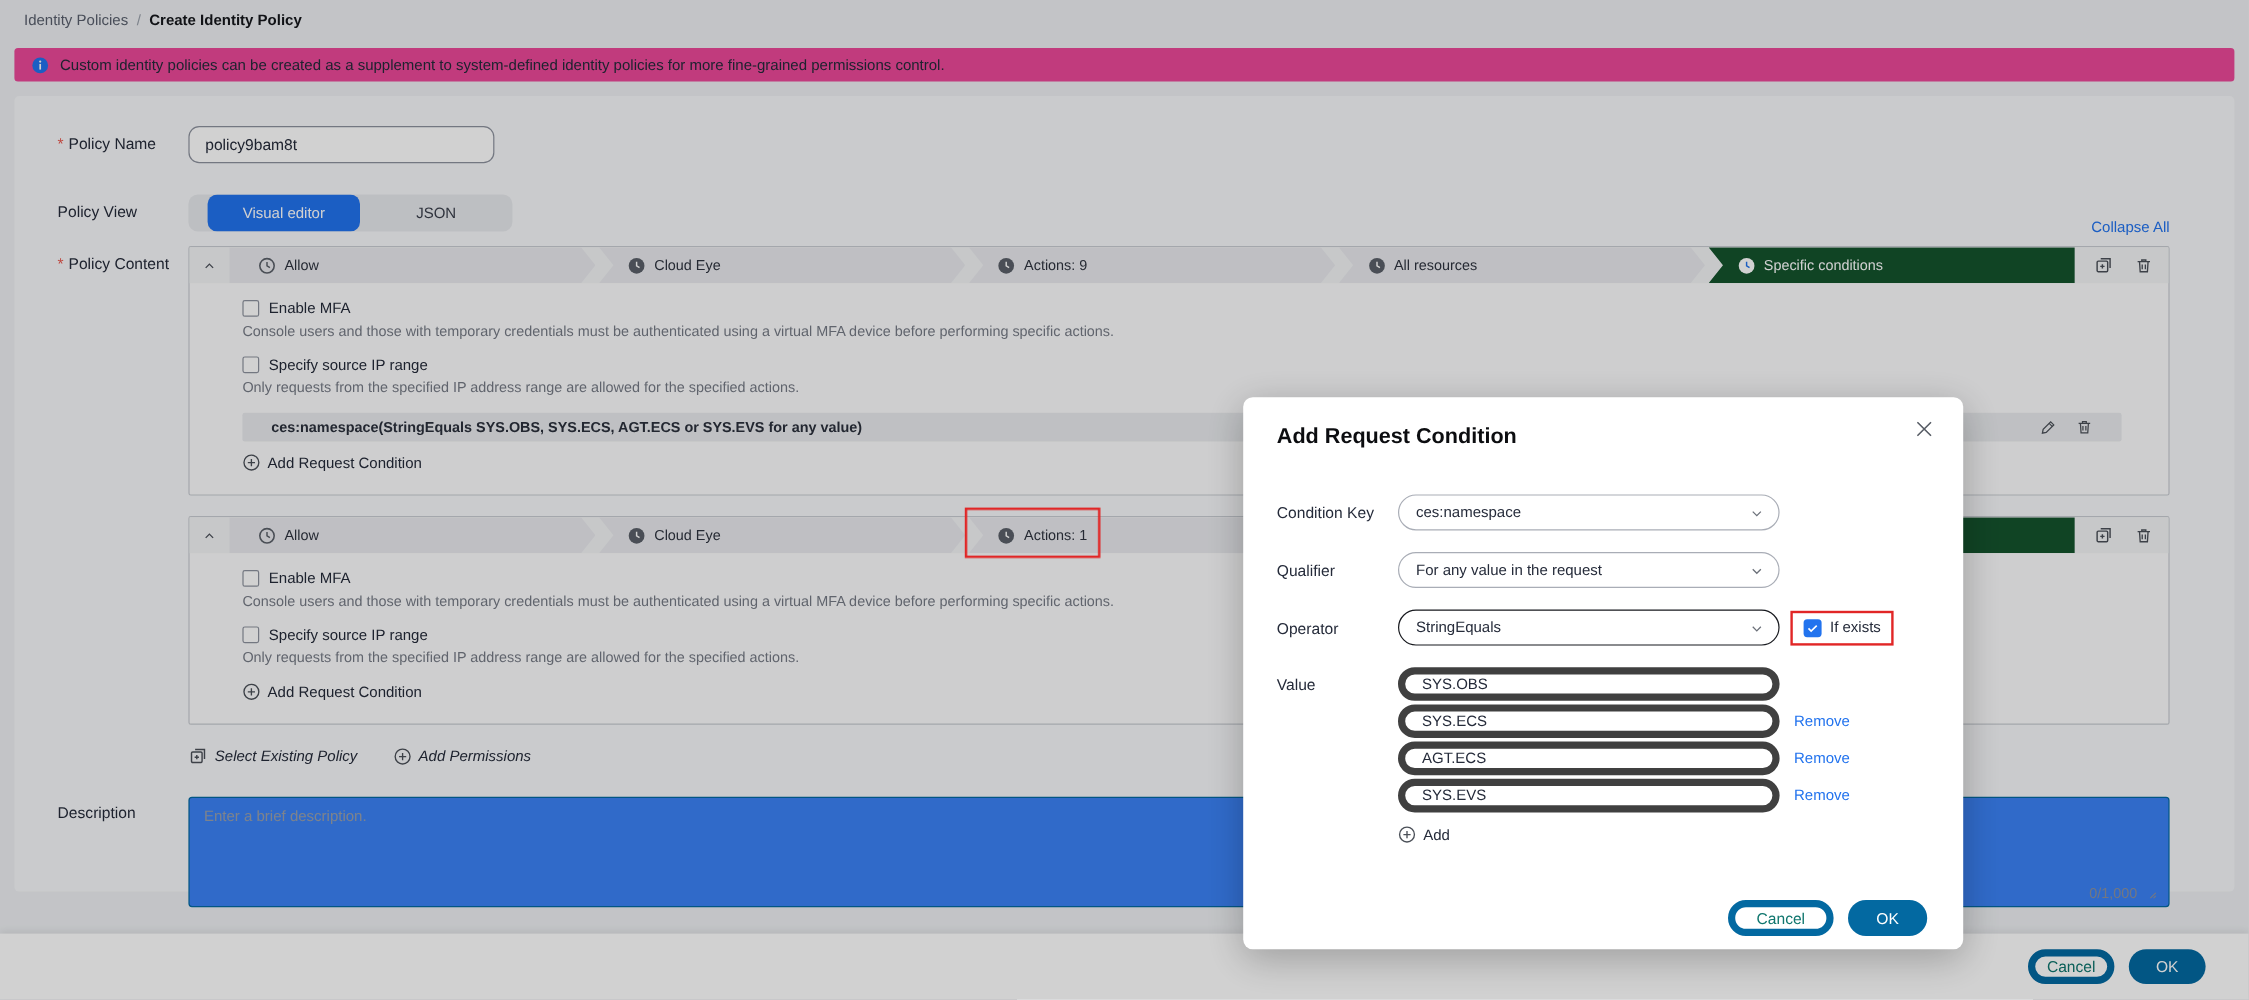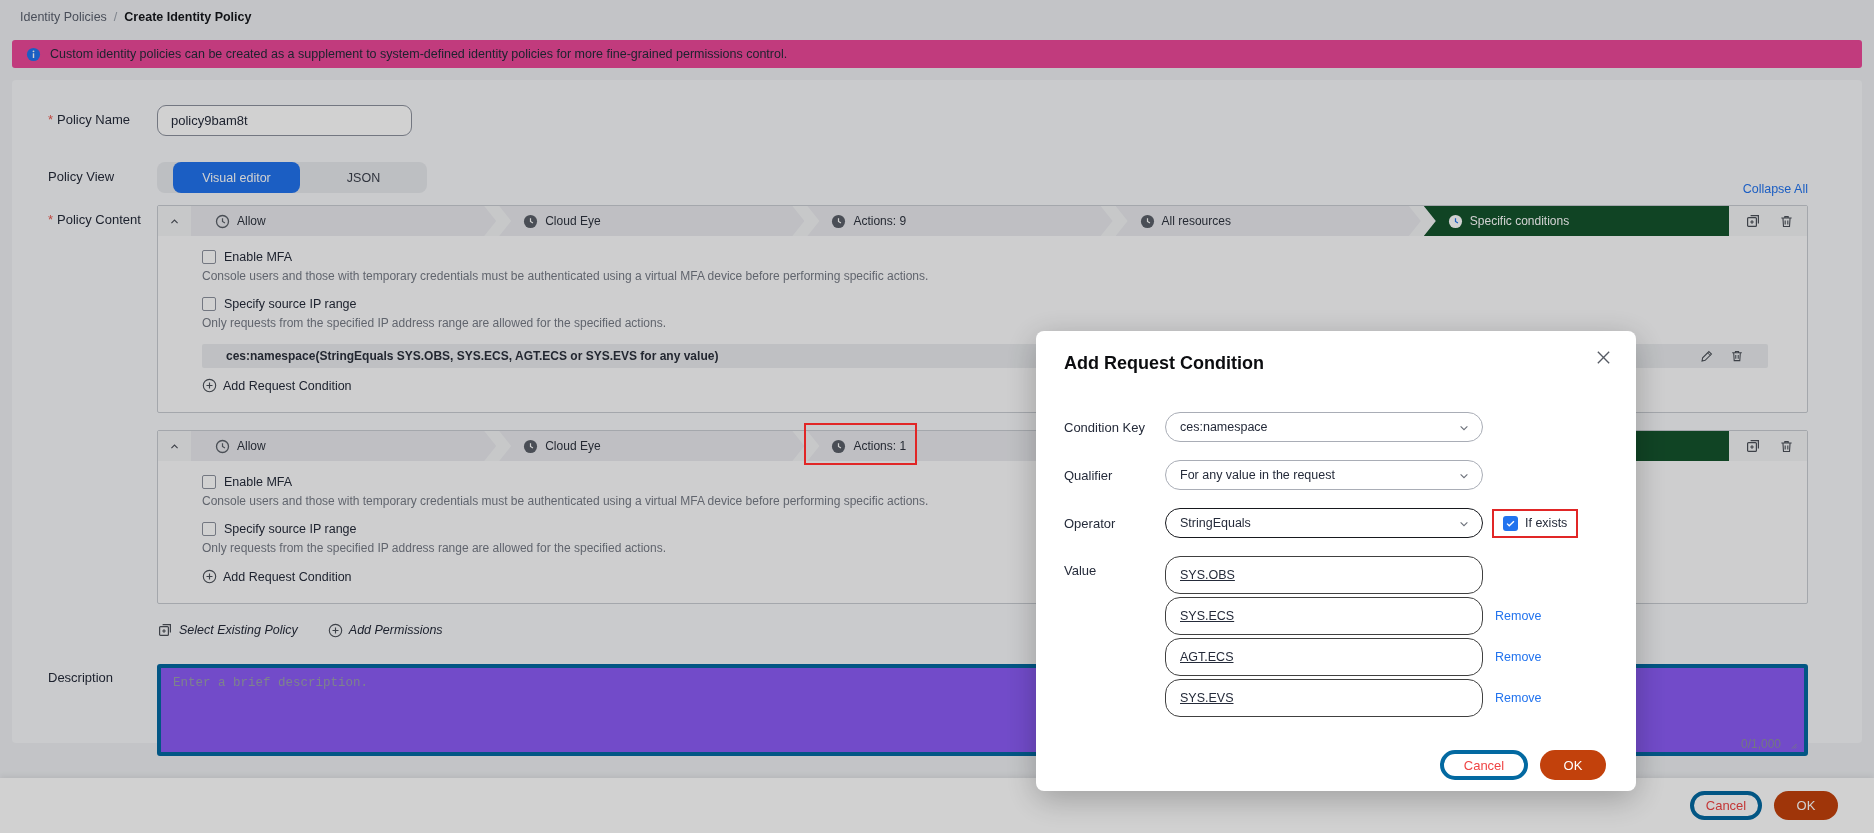--- a/index.html
+++ b/index.html
@@ -68,34 +68,34 @@
     display:flex; align-items:center; gap:16px; padding:0 24px; }
   .cond-text { flex:1; font-size:12px; font-weight:bold; color:#2b303c;
     white-space:nowrap; overflow:hidden; }
   .add-link { margin-top:10px; display:inline-flex; align-items:center; gap:6px; font-size:12.5px; cursor:pointer; }
 
   .actions-row { display:flex; gap:30px; margin-top:18px;font-style:italic; }
   .actions-row .item { display:inline-flex; align-items:center; gap:6px; cursor:pointer; font-size:12.5px; }
 
   .desc-row { margin-top:26px; }
   .ta-wrap { position:relative; }
-  .desc-input { width:100%; height:92px; resize:none; outline:none; border:4px solid #0369a1;
-    border-radius:3px; background:#8b5cf6; padding:8px 12px; font-family:Liberation Mono, monospace; font-size:12.5px; color:#252b3a; }
+  .desc-input { width:100%; height:92px; resize:none; outline:none; border:1px solid #0369a1;
+    border-radius:3px; background:#3b82f6; padding:8px 12px; font-family:Liberation Sans, sans-serif; font-size:12.5px; color:#252b3a; }
   .desc-input::placeholder { color:#9aa0ab; }
   .counter { position:absolute; right:10px; bottom:8px; display:flex; align-items:center; gap:5px;
     color:#8d929e; font-size:12px; }
 
   
   .footer { position:absolute; left:0; right:0; top:778px; height:55px; background:#ffffff;
     box-shadow:0 -2px 6px rgba(0,0,0,0.07); display:flex; align-items:center;
     justify-content:flex-end; gap:12px; padding-right:36px; }
   .btn { height:29px; border-radius:15px; display:flex; align-items:center; justify-content:center;
     font-size:13px; cursor:pointer; }
-  .btn.ghost { width:72px; background:#fff; border:4px solid #0369a1; color:#ef4444; }
-  .btn.dark  { width:64px; background:#c2410c; color:#fff; }
+  .btn.ghost { width:72px; background:#fff; border:6px solid #0369a1; color:#0f766e; }
+  .btn.dark  { width:64px; background:#0369a1; color:#fff; }
 
   
   .overlay { position:fixed; inset:0; background:rgba(0,0,0,0.18); z-index:50; }
   .anno-actions { position:absolute; left:613px; top:-8px; width:113px; height:42px;
     border:2px solid #e12626; z-index:60; pointer-events:none; }
 
   
   .modal { position:fixed; left:1036px; top:331px; width:600px; height:460px; background:#fff;
     border-radius:8px; box-shadow:0 8px 32px rgba(0,0,0,0.25); z-index:100; padding:22px 28px; }
   .modal-close { position:absolute; top:18px; right:24px; cursor:pointer; }
@@ -107,22 +107,22 @@
   .select.focused { border-color:#17191e; }
   .select .chev { position:absolute; right:12px; top:9px; }
   .if-wrap { justify-self:start; margin-left:9px; border:2px solid #e12626;
     display:inline-flex; align-items:center; gap:7px; padding:5px 9px; }
   .cbx-checked { width:15px; height:15px; background:#2273ee; border-radius:3px;
     display:flex; align-items:center; justify-content:center; cursor:pointer; }
   .value-row { align-items:start; }
   .value-row .m-label { line-height:30px; }
   .value-list { grid-column:2 / 4; display:flex; flex-direction:column; gap:3px; }
   .value-item { display:flex; align-items:center; gap:12px; }
-  .vinput { width:318px; height:38px; border:1px solid #404040; border-radius:15px; background:#fff;
-    padding:0 14px; font-family:inherit; font-size:12.5px; color:#252b3a; outline:none;text-decoration:underline; }
+  .vinput { width:318px; height:28px; border:6px solid #404040; border-radius:15px; background:#fff;
+    padding:0 14px; font-family:inherit; font-size:12.5px; color:#252b3a; outline:none; }
   .remove-link { color:#2273ee; font-size:12.5px; cursor:pointer; }
   .add-small { display:inline-flex; align-items:center; gap:6px; margin-top:8px; font-size:12.5px; cursor:pointer; }
   .modal-btns { position:absolute; right:30px; bottom:11px; display:flex; gap:12px; }
   .modal-btns .ghost { width:88px; height:30px; }
   .modal-btns .dark { width:66px; height:30px; }
 </style>
 </head>
 <body>
 
 <div class="breadcrumb">
@@ -435,20 +435,27 @@
         <span class="remove-link">Remove</span>
       </div>
       <div class="value-item">
         <input class="vinput" value="AGT.ECS" style="">
         <span class="remove-link">Remove</span>
       </div>
       <div class="value-item">
         <input class="vinput" value="SYS.EVS" style="">
         <span class="remove-link">Remove</span>
       </div>
+      <div class="add-small">
+        <svg width="15" height="15" viewBox="0 0 16 16">
+            <circle cx="8" cy="8" r="6.6" fill="none" stroke="#4b5058" stroke-width="1.2"></circle>
+            <path d="M8 4.8v6.4M4.8 8h6.4" stroke="#4b5058" stroke-width="1.2"></path>
+          </svg>
+        <span>Add</span>
+      </div>
     </div>
   </div>
 
   <div class="modal-btns">
     <div class="btn ghost">Cancel</div>
     <div class="btn dark">OK</div>
   </div>
 </div>
 
 </body></html>

